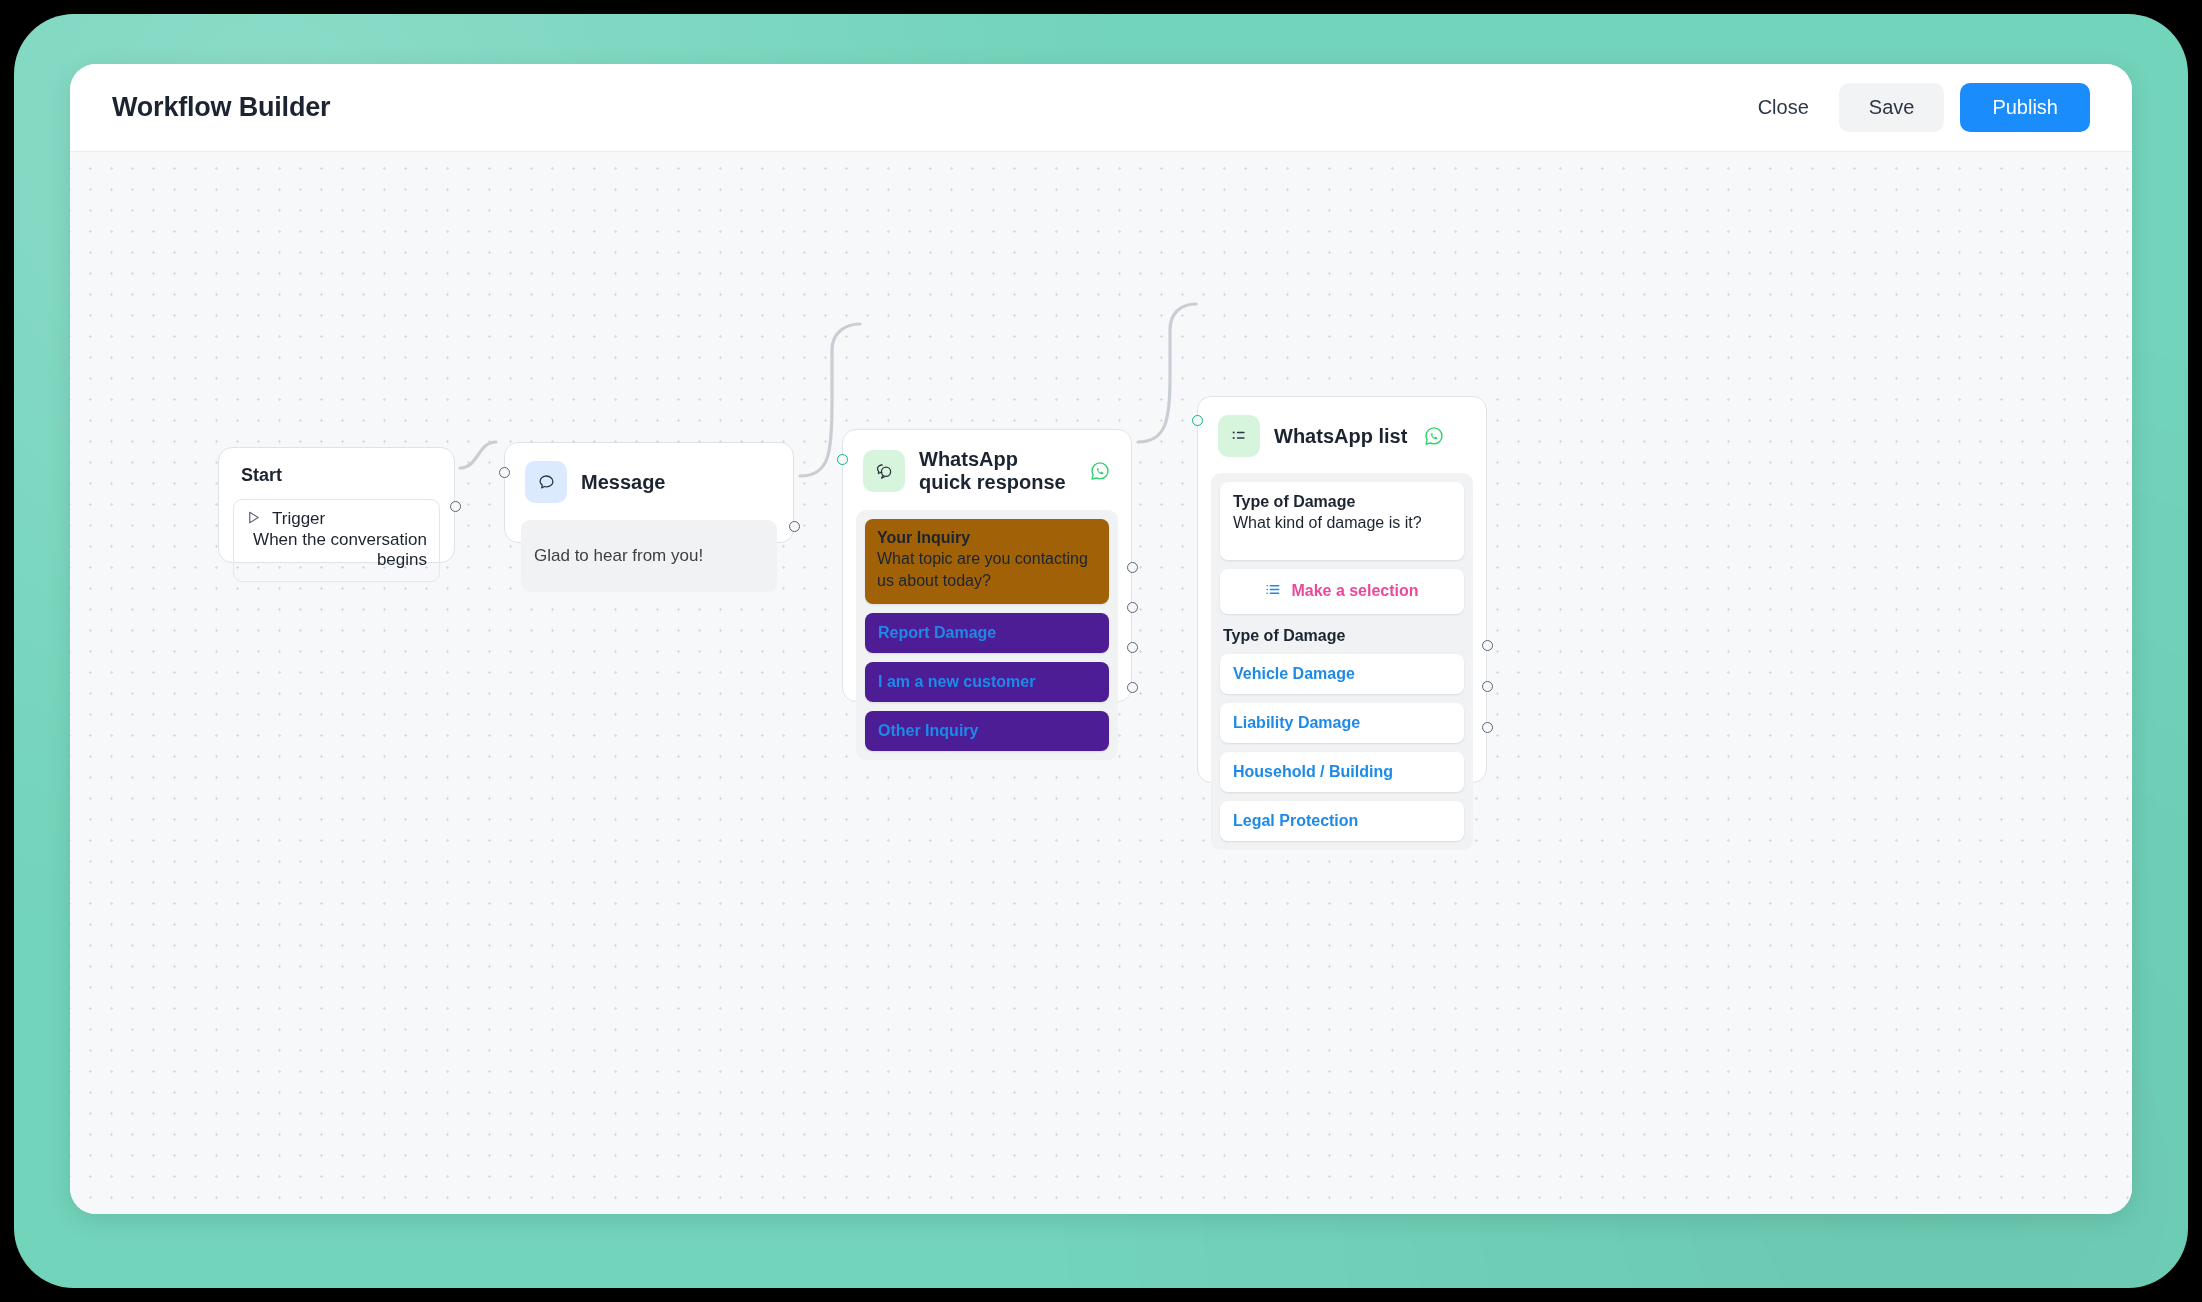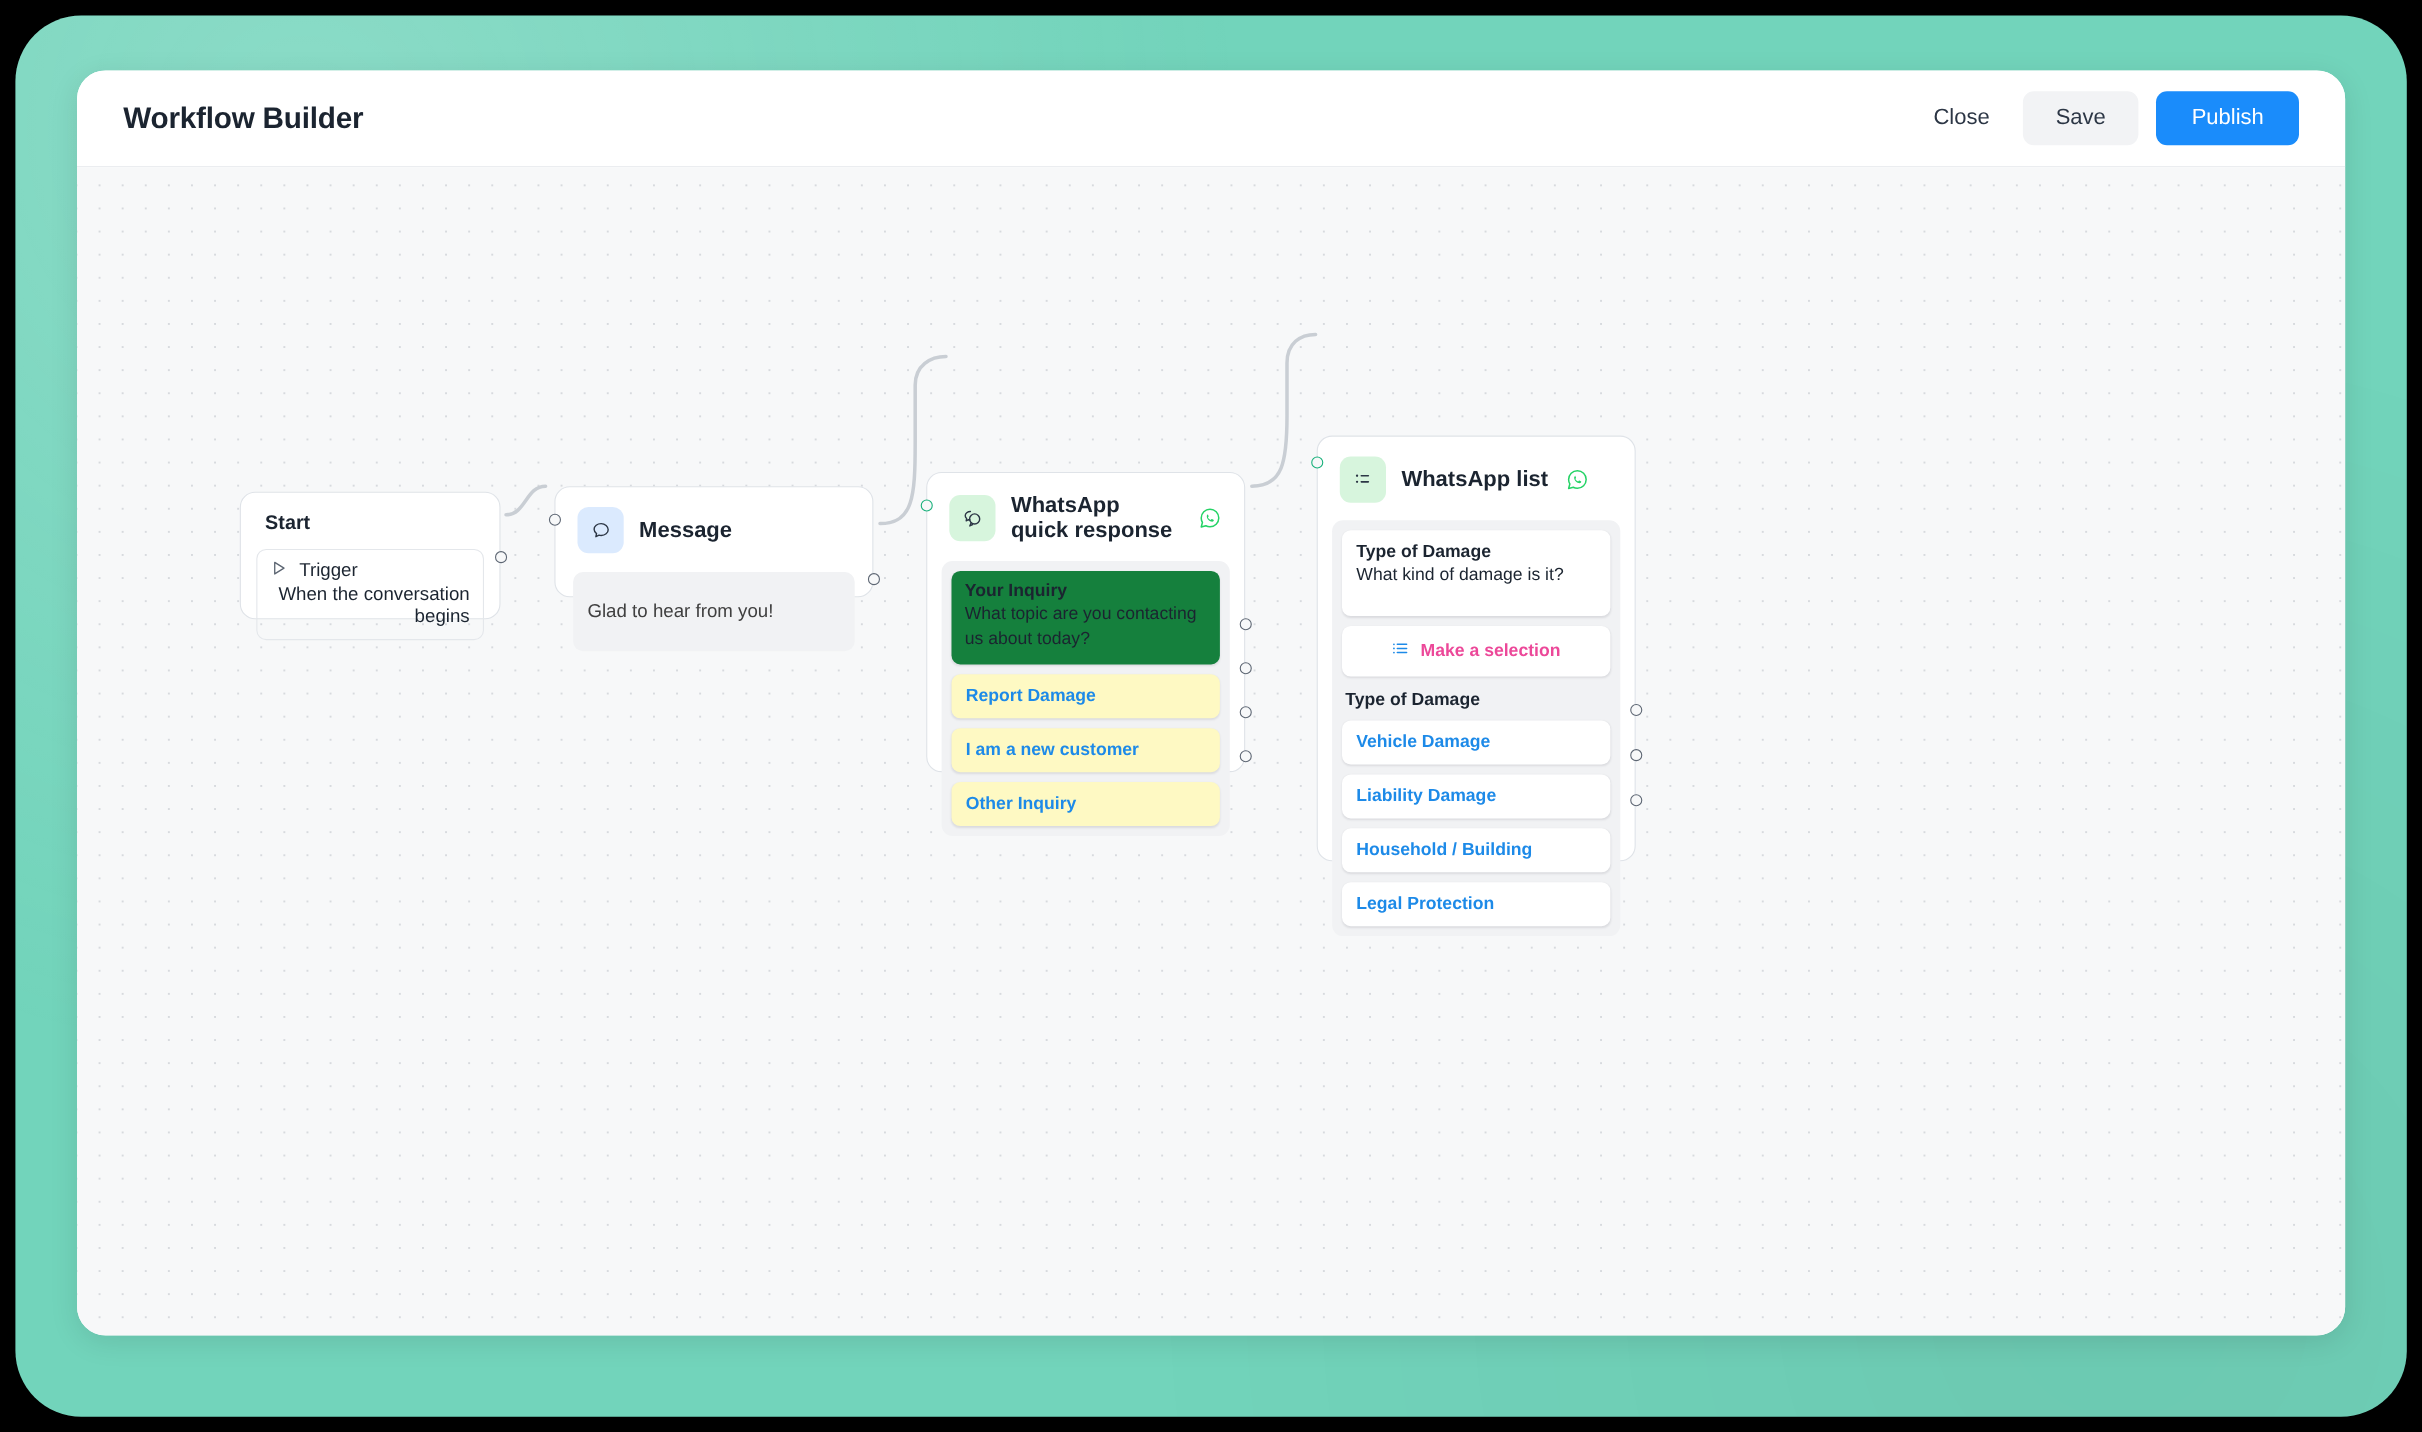--- a/index.html
+++ b/index.html
@@ -143,28 +143,28 @@
 
   
   #node-quick { left: 772px; top: 277px; width: 290px; height: 273px; }
   .chat-panel {
     margin: 12px 13px 13px 13px;
     background: #f1f2f4;
     border-radius: 10px;
     padding: 9px;
   }
   .bubble {
-    background: #15803d; border-radius: 8px;
+    background: #a16207; border-radius: 8px;
     padding: 10px 12px 13px 12px;
     box-shadow: 0 1px 2px rgba(16,24,40,.10);
   }
   .bubble-title { font-size: 16px; font-weight: bold; color: #1b2430; }
   .bubble-text { font-size: 16px; color: #1b2430; line-height: 1.35; margin-top: 1px; }
   .reply-btn {
-    background: #fef9c3; border-radius: 8px;
+    background: #4c1d95; border-radius: 8px;
     margin-top: 9px;
     padding: 11px 13px;
     font-size: 16px; font-weight: bold; color: #1d8ae8;
     box-shadow: 0 1px 2px rgba(16,24,40,.10);
     cursor: pointer;
   }
 
   
   #node-list { left: 1127px; top: 244px; width: 290px; height: 387px; }
   .list-head-bubble {

